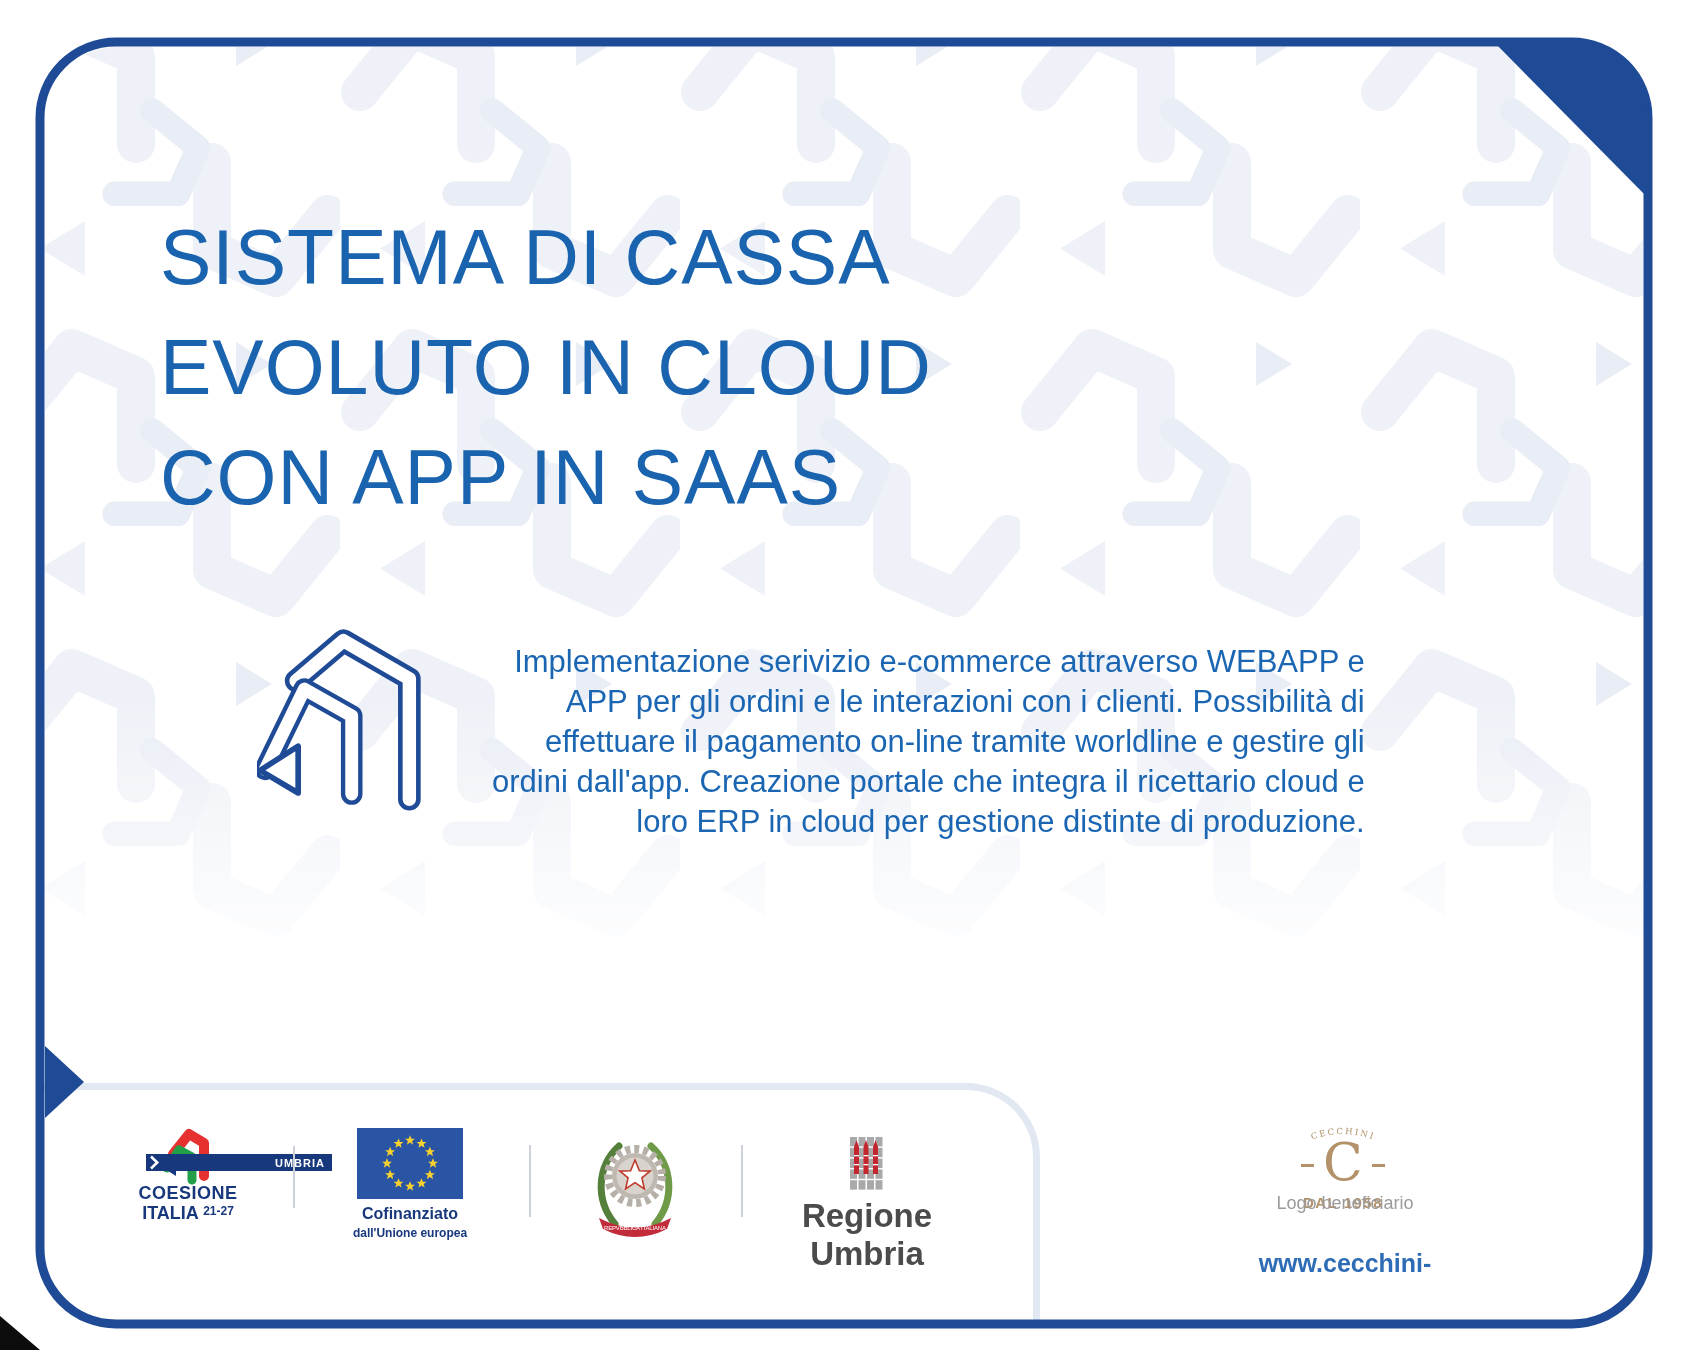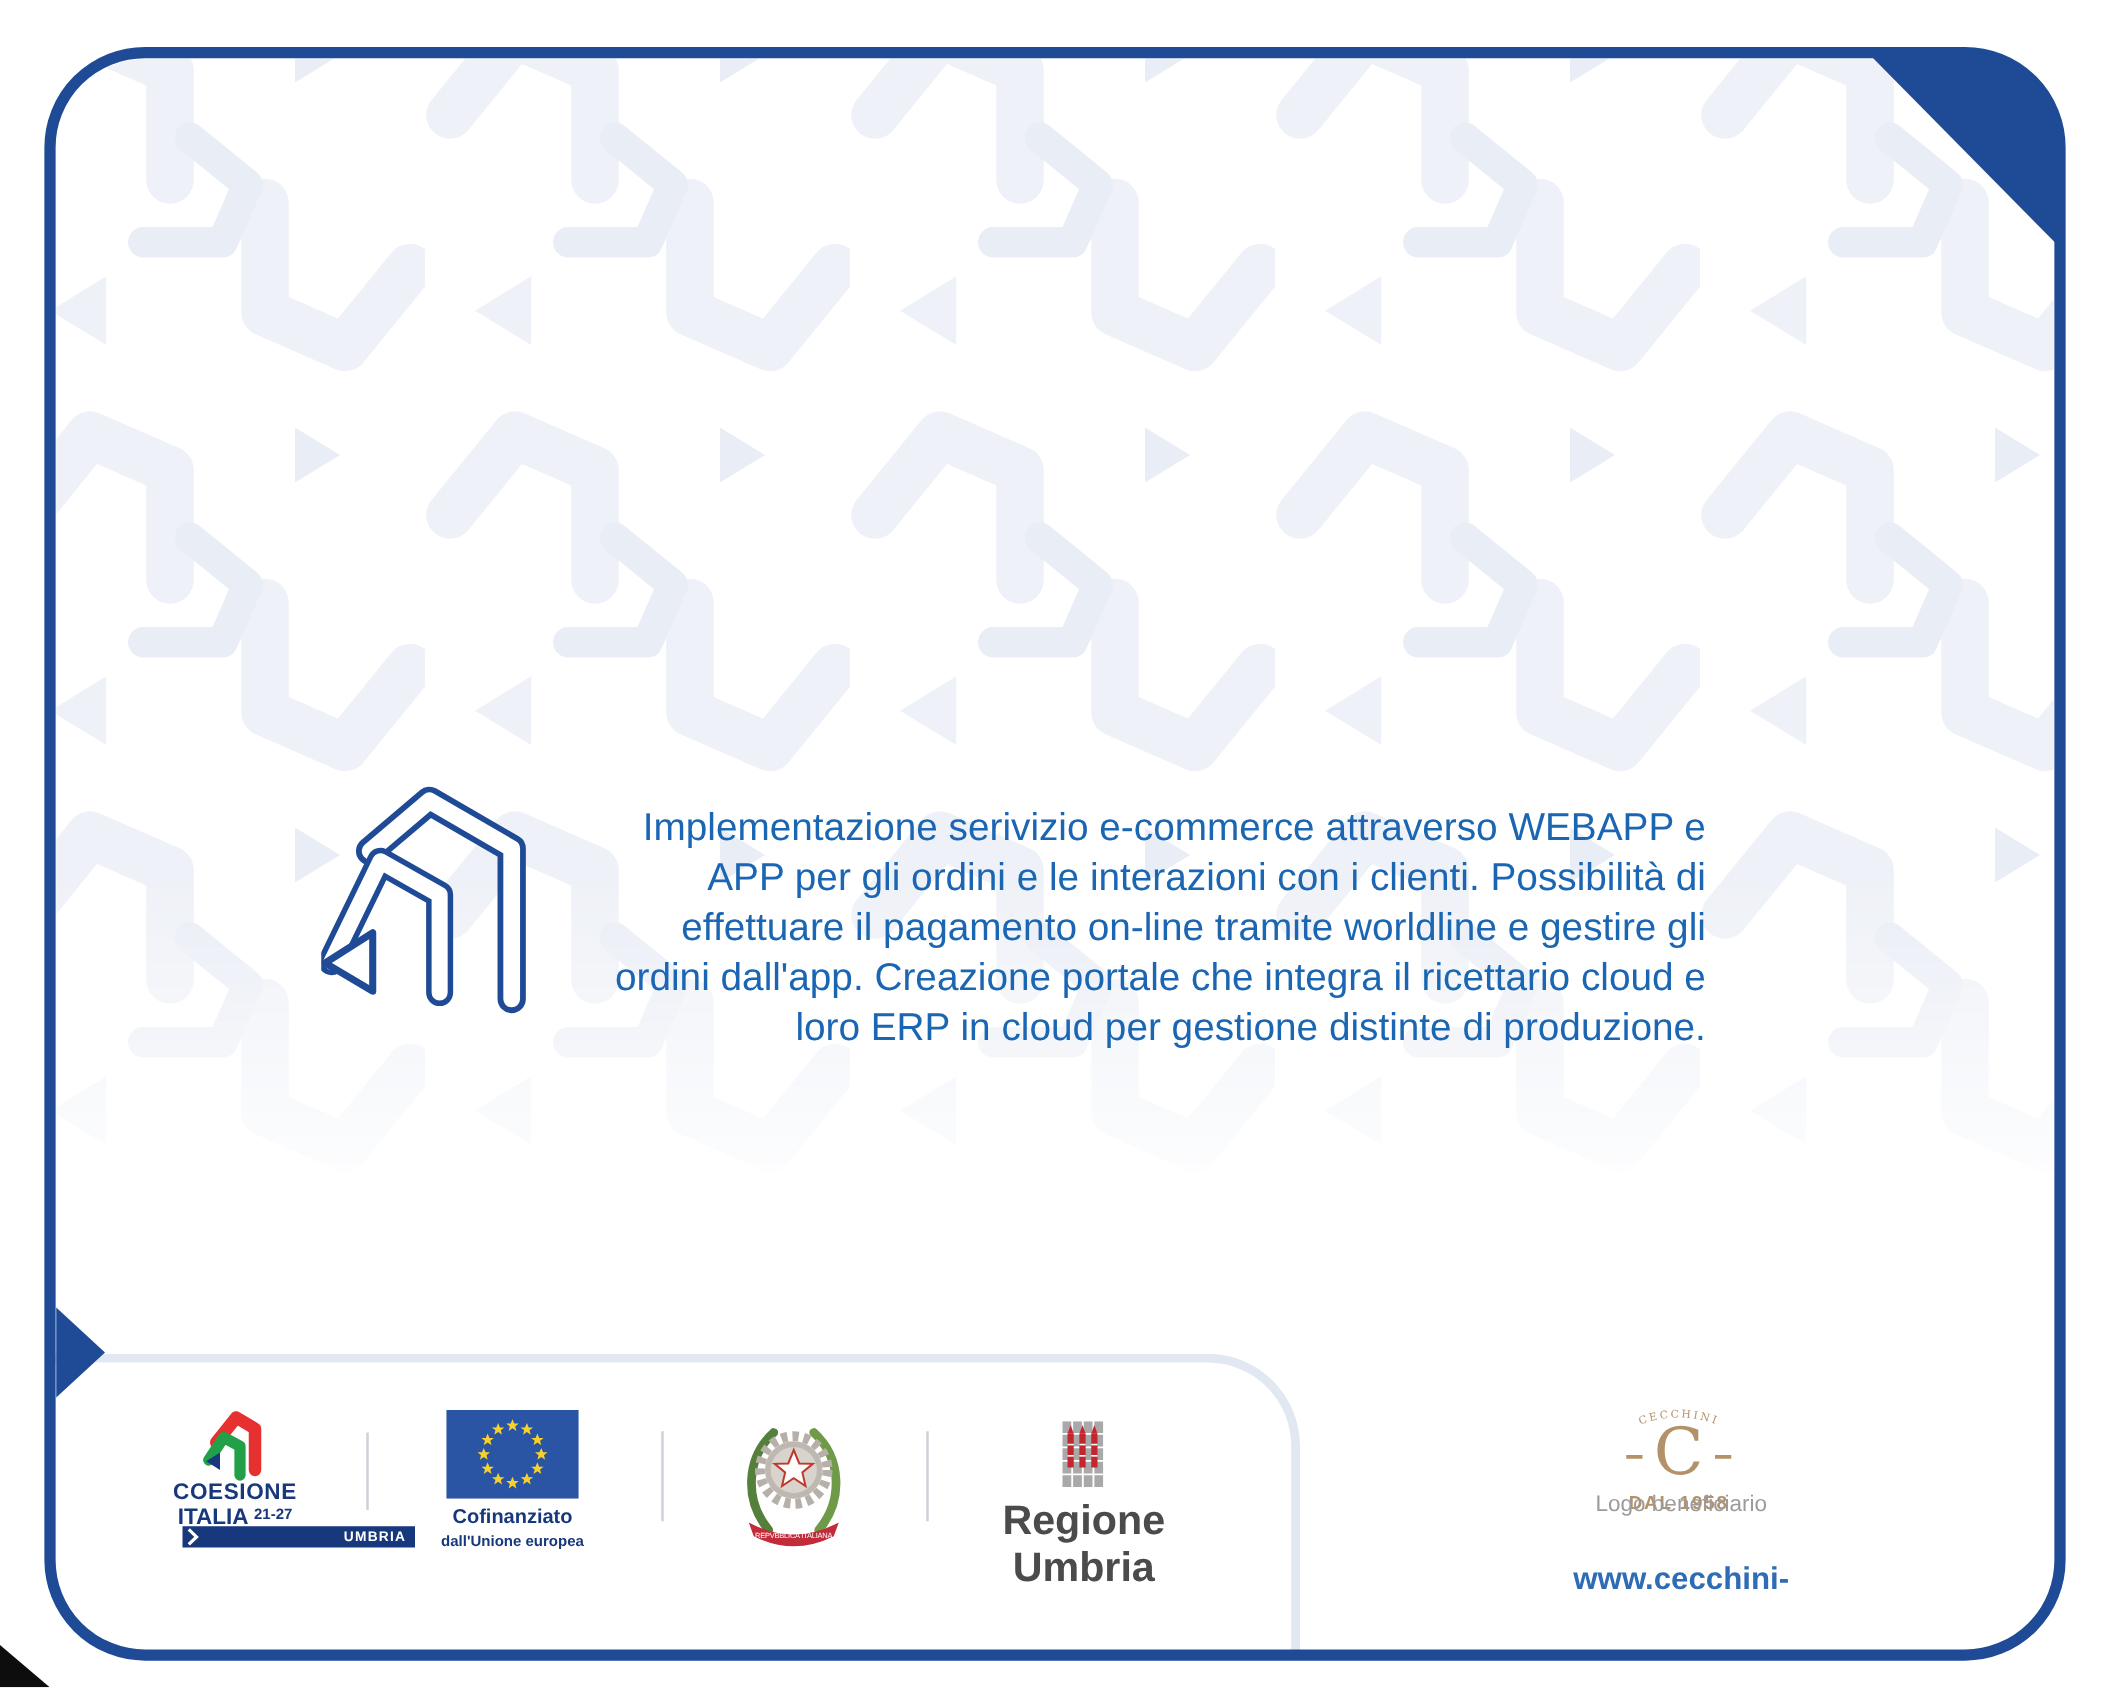--- a/index.html
+++ b/index.html
@@ -28,21 +28,21 @@
                 border-top:7px solid var(--card-border);border-right:7px solid var(--card-border);
                 border-top-right-radius:74px;box-sizing:border-box;}
   .sep{width:2px;background:#ccd1da;z-index:2;}
 
   .coe-arrows{left:162px;top:1124px;z-index:2;}
   .coe-word1{left:128px;top:1183px;width:120px;text-align:center;z-index:2;
              font-weight:bold;font-size:18px;letter-spacing:.5px;color:var(--coesione-navy);}
   .coe-word2{left:128px;top:1203px;width:120px;text-align:center;z-index:2;
              font-weight:bold;font-size:18px;color:var(--coesione-navy);}
   .coe-years{font-size:12px;vertical-align:4px;letter-spacing:0;margin-top:36px;}
-  .coe-banner{left:146px;top:1221px;width:186px;height:17px;z-index:2;background:var(--coesione-navy);
+  .coe-banner{left:146px;top:1154px;width:186px;height:17px;z-index:2;background:var(--coesione-navy);
               display:flex;align-items:center;justify-content:flex-end;padding-right:7px;box-sizing:border-box;}
   .coe-banner .region{color:#fff;font-weight:bold;font-size:11px;letter-spacing:1px;}
   .coe-banner .chev{position:absolute;left:3px;top:1px;}
 
   .eu-flag{left:357px;top:1128px;z-index:2;}
   .eu-cap1{left:320px;top:1205px;width:180px;text-align:center;z-index:2;
            font-weight:bold;font-size:16px;color:var(--coesione-navy);}
   .eu-cap2{left:320px;top:1226px;width:180px;text-align:center;z-index:2;
            font-weight:bold;font-size:12px;color:var(--coesione-navy);}
 
@@ -91,20 +91,23 @@
         </mask>
       <clipPath id="roundClip">
           <rect x="45" y="47" width="1598" height="1272" rx="72"></rect>
         </clipPath>
     </defs>
     <g clip-path="url(#roundClip)" mask="url(#fadeM)">
       <rect x="44" y="46" width="1600" height="934" fill="url(#hexpat)"></rect>
     </g>
   </svg>
 
+  <div class="abs hero-title">SISTEMA DI CASSA
+EVOLUTO IN CLOUD
+CON APP IN SAAS</div>
 
   <svg class="abs hero-icon" width="175" height="186" viewBox="0 0 170 180">
     <g fill="none" stroke-linecap="round" stroke-linejoin="round">
       <path d="M38,50 L84,11 L148,48 L148,165" style="stroke:var(--navy)" stroke-width="22"></path>
       <path d="M38,50 L84,11 L148,48 L148,165" stroke="#ffffff" stroke-width="13"></path>
       <path d="M8,136 L46,58 L92,84 L92,160" style="stroke:var(--navy)" stroke-width="21"></path>
       <path d="M8,136 L46,58 L92,84 L92,160" stroke="#ffffff" stroke-width="12.5"></path>
       <path d="M3,137 L40,113.5 L40,159 Z" fill="#ffffff" style="stroke:var(--navy)" stroke-width="5.5"></path>
     </g>
   </svg>

